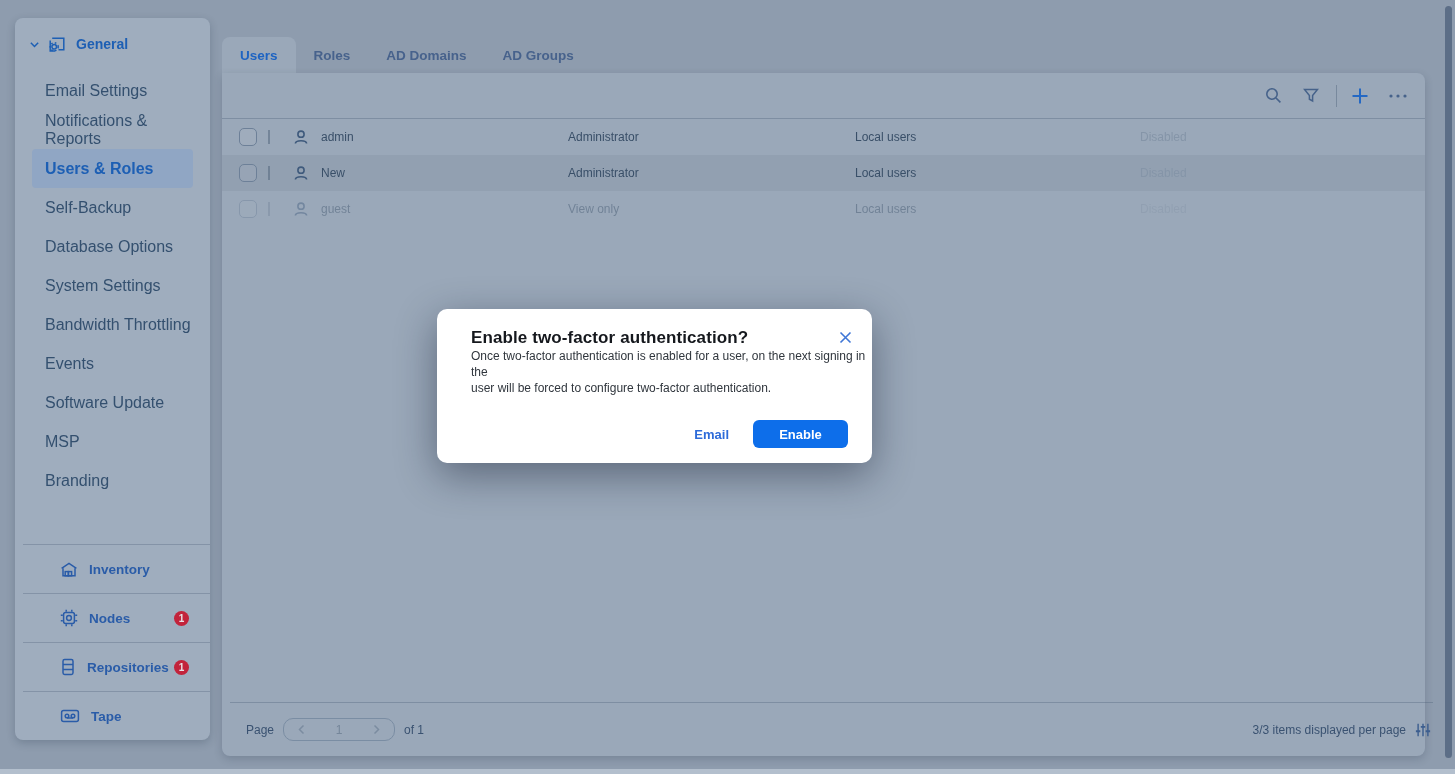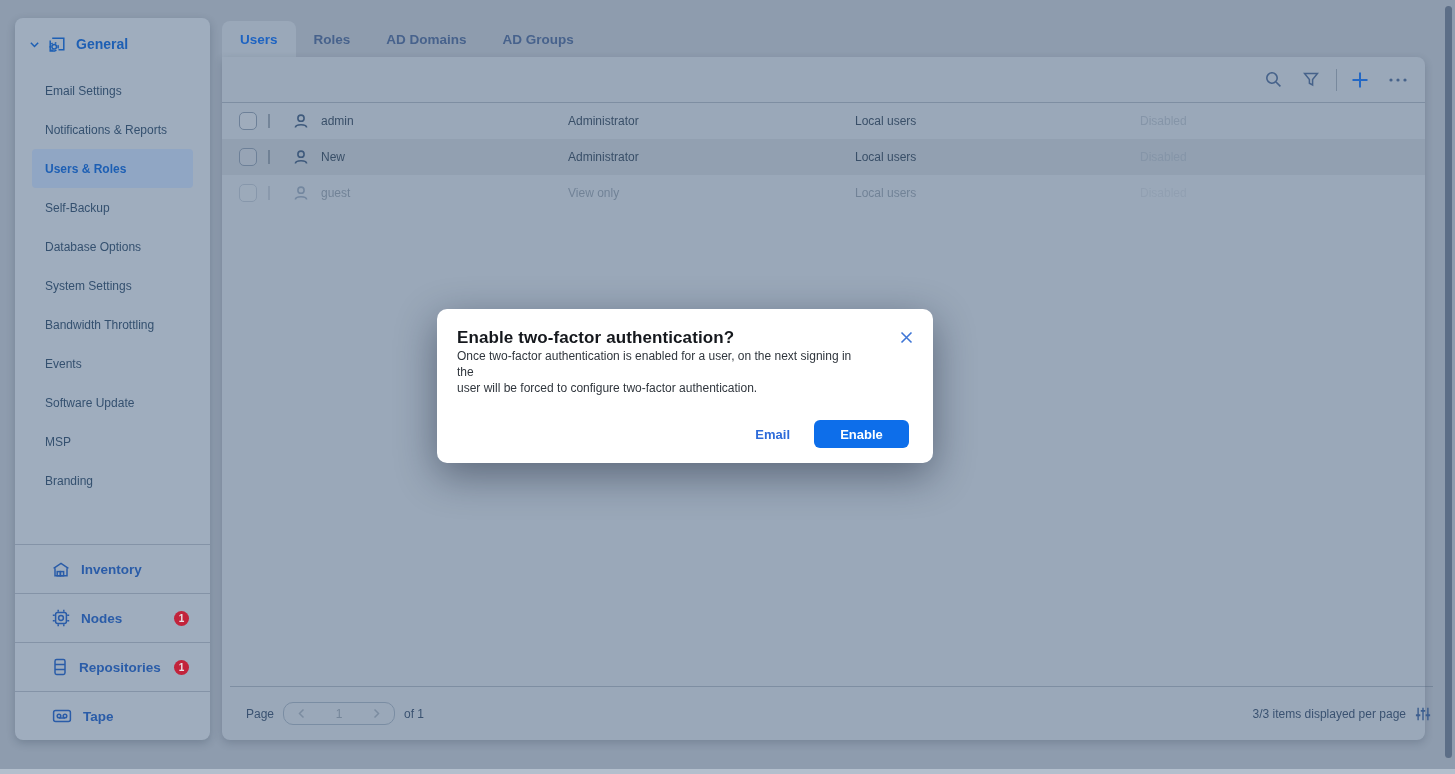--- a/index.html
+++ b/index.html
@@ -27,31 +27,31 @@
   svg{display:block;}
 
   
   .sidebar{position:absolute;left:15px;top:18px;width:195px;height:722px;background:var(--sidebar-bg);
     border-radius:8px;box-shadow:0 3px 8px rgba(25,40,60,.22);overflow:hidden;}
   .side-head{display:flex;align-items:center;height:46px;padding:6px 0 0 14px;color:var(--blue);font-weight:bold;font-size:14px;cursor:pointer;}
   .side-head .chev{color:var(--blue);margin-right:8px;}
   .side-head .gicon{margin-right:10px;color:var(--blue);}
   .side-items{padding:7px 17px 0 17px;}
   .side-item{height:39px;display:flex;align-items:center;padding-left:13px;border-radius:4px;
-    font-size:12px;color:var(--text);cursor:pointer;}
+    font-size:16px;color:var(--text);cursor:pointer;}
   .side-item.selected{background:var(--sel-bg);color:var(--blue);font-weight:bold;}
   .side-sections{position:absolute;left:0;bottom:0;width:100%;}
   .side-section{height:49px;display:flex;align-items:center;padding:0 21px 0 37px;
-    border-top:1px solid rgba(70,90,115,0.30);font-size:13.5px;font-weight:bold;color:var(--section-blue);cursor:pointer;}
+    border-top:1px solid rgba(70,90,115,0.30);font-size:13.5px;font-weight:bold;color:var(--section-blue);cursor:pointer;margin-left:8px;}
   .side-section .sicon{margin-right:11px;color:var(--section-blue);}
   .badge{margin-left:auto;width:15px;height:15px;border-radius:50%;background:var(--badge);color:#e8e2e6;
     font-size:10px;font-weight:bold;display:flex;align-items:center;justify-content:center;}
 
   
-  .main{position:absolute;left:222px;top:0;width:1203px;height:740px;}
+  .main{position:absolute;left:222px;top:16px;width:1203px;height:740px;}
   .tabbar{position:absolute;top:21px;left:0;height:36px;display:flex;}
   .tab{padding:0 18px;display:flex;align-items:center;font-size:13.5px;font-weight:bold;color:var(--tab-idle);cursor:pointer;}
   .tab.active{background:var(--card-bg);border-radius:8px 8px 0 0;color:var(--tab-blue);}
   .card{position:absolute;top:57px;left:0;width:1203px;height:683px;background:var(--card-bg);
     border-radius:0 8px 8px 8px;box-shadow:0 3px 8px rgba(25,40,60,.2);}
 
   .toolbar{height:46px;display:flex;align-items:center;justify-content:flex-end;padding-right:12px;
     border-bottom:1px solid rgba(70,90,115,0.33);}
   .tool-btn{width:30px;height:30px;display:flex;align-items:center;justify-content:center;color:var(--icon);cursor:pointer;margin-left:8px;}
   .tool-btn.accent{color:#2468c4;}
@@ -79,22 +79,22 @@
   .pg-left{display:flex;align-items:center;gap:9px;}
   .pager{width:112px;height:23px;border:1px solid #7a8da3;border-radius:10px;display:flex;align-items:center;}
   .pg-btn{flex:1;display:flex;align-items:center;justify-content:center;color:#7b8ca0;cursor:pointer;}
   .pg-num{flex:1.2;text-align:center;color:#75869a;font-size:12px;}
   .pg-right{display:flex;align-items:center;gap:9px;}
   .tune{color:#3c5e8f;cursor:pointer;}
 
   .vscroll{position:absolute;right:3px;top:6px;width:7px;height:752px;border-radius:4px;background:#5c6e87;}
 
   
-  .modal{position:absolute;left:437px;top:309px;width:496px;height:154px;background:#fff;border-radius:10px;
-    box-shadow:0 12px 40px rgba(15,25,45,.45);padding:19px 24px 0 20px;}
+  .modal{position:absolute;left:437px;top:309px;width:435px;height:154px;background:#fff;border-radius:10px;
+    box-shadow:0 12px 40px rgba(15,25,45,.45);padding:19px 24px 0 34px;}
   .modal-title{font-size:17px;font-weight:bold;color:#15181d;letter-spacing:.1px;}
   .modal-close{position:absolute;right:17px;top:18px;width:20px;height:20px;display:flex;align-items:center;justify-content:center;
     color:#3f76d6;cursor:pointer;}
   .modal-body{font-size:12px;line-height:16px;color:#30363d;white-space:pre-line;width:395px;}
   .modal-actions{position:absolute;right:24px;bottom:15px;display:flex;align-items:center;gap:22px;}
   .btn-cancel{color:#2d6bd9;font-size:13px;font-weight:bold;cursor:pointer;padding:6px 2px;}
   .btn-enable{background:var(--modal-blue);color:#fff;font-size:13px;font-weight:bold;border:none;border-radius:6px;
     width:95px;height:28px;cursor:pointer;font-family:"Liberation Sans",sans-serif;}
 </style>
 </head>

